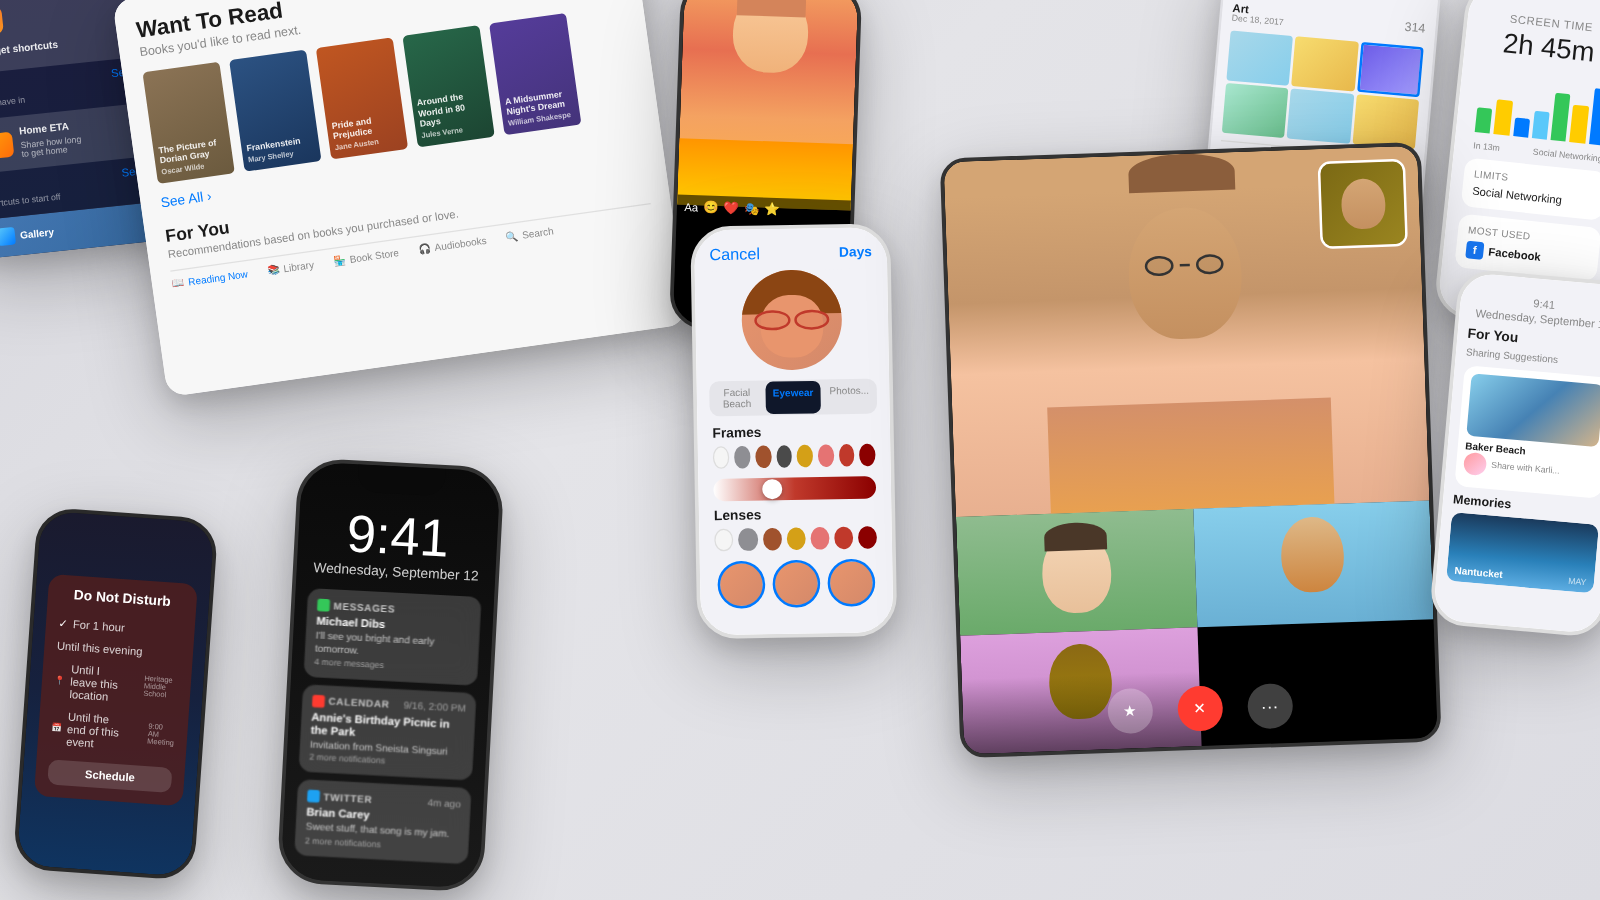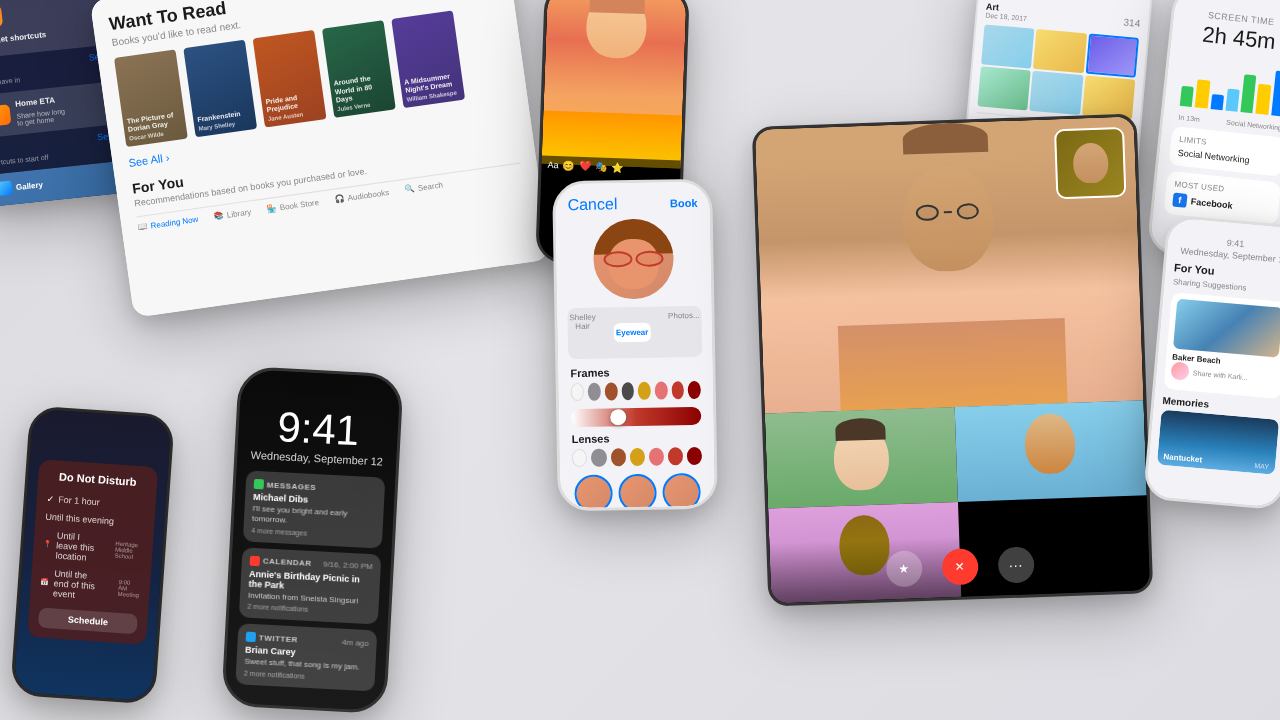--- a/index.html
+++ b/index.html
@@ -451,21 +451,21 @@
 
     .memoji-header {
       display: flex;
       justify-content: space-between;
       align-items: center;
       padding: 12px 12px 6px;
       background: #f2f2f7;
     }
 
     .memoji-cancel {
-      font-size: 16px;
+      font-size: 13px;
       color: #007aff;
     }
 
     .memoji-done {
       font-size: 11px;
       color: #007aff;
       font-weight: 600;
     }
 
     .memoji-figure {
@@ -530,25 +530,25 @@
 
     .memoji-tab {
       flex: 1;
       text-align: center;
       padding: 5px 2px;
       font-size: 8px;
       color: #888;
     }
 
     .memoji-tab.active {
-      background: #ffffff;
+      background: #0f172a;
       color: #007aff;
       font-weight: 600;
       border-radius: 6px;
-      margin: 16px;
+      margin: 1px;
     }
 
     .memoji-section-title {
       font-size: 11px;
       font-weight: 600;
       color: #1a1a1a;
       padding: 8px 12px 4px;
     }
 
     .color-swatches {
@@ -1262,32 +1262,32 @@
       <div class="notif-body">Sweet stuff, that song is my jam.</div>
       <div class="notif-more">2 more notifications</div>
     </div>
   </div>
 </div>
 
 <div class="device iphone-memoji">
   <div class="iphone-memoji-screen">
     <div class="memoji-header">
       <span class="memoji-cancel">Cancel</span>
-      <span class="memoji-done">Book</span>
+      <span class="memoji-done">Days</span>
     </div>
     <div class="memoji-figure">
       <div class="memoji-hair"></div>
       <div class="memoji-face"></div>
       <div class="memoji-glasses">
         <div class="memoji-lens"></div>
         <div class="memoji-lens"></div>
       </div>
     </div>
     <div class="memoji-tabs">
-      <div class="memoji-tab">Shelley Hair</div>
+      <div class="memoji-tab">Facial Beach</div>
       <div class="memoji-tab active">Eyewear</div>
       <div class="memoji-tab">Photos...</div>
     </div>
     <div class="memoji-section-title">Frames</div>
     <div class="color-swatches">
       <div class="swatch swatch-white"></div>
       <div class="swatch swatch-gray"></div>
       <div class="swatch swatch-brown"></div>
       <div class="swatch swatch-dark"></div>
       <div class="swatch swatch-gold"></div>

